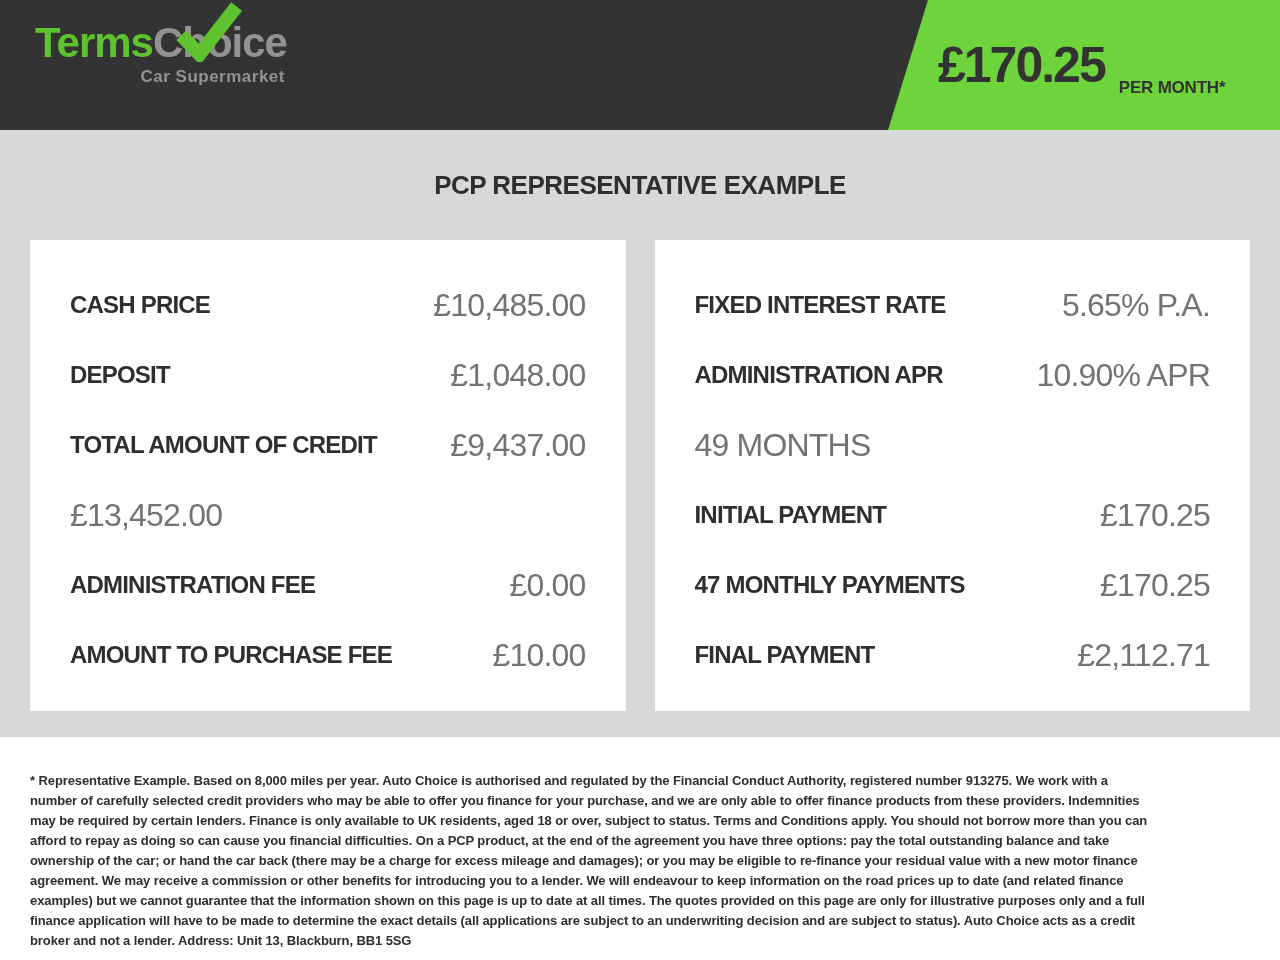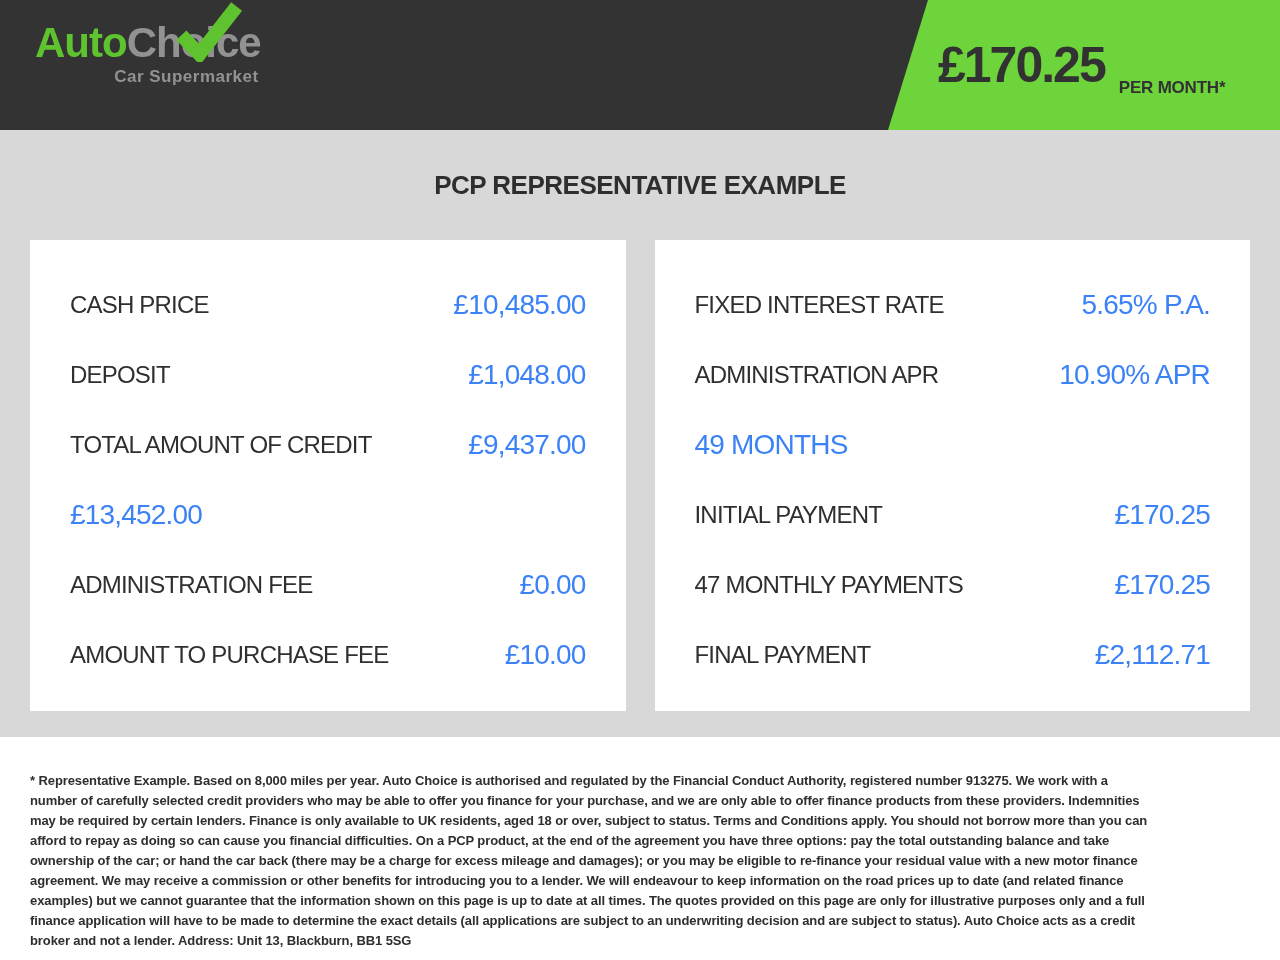--- a/index.html
+++ b/index.html
@@ -20,36 +20,36 @@
     display: flex; align-items: center; padding-left: 50px; }
   .price-amount { font-size: 50px; font-weight: bold; color: #323232; letter-spacing: -2px; }
   .price-period { font-size: 17px; font-weight: bold; color: #323232; margin-left: 14px; position: relative; top: 23px; letter-spacing: -0.2px; }
 
   
   .content { width: 100%; height: 607px; background: #d8d8d8; padding: 40px 30px 0 30px; }
   .page-title { font-size: 26px; font-weight: bold; color: #2e2e2e; letter-spacing: -0.5px; line-height: 30px; text-align: center; }
   .cards { display: flex; gap: 29px; margin-top: 40px; }
   .card { width: 596px; height: 471px; background: #ffffff; padding: 30px 40px 21px 40px; }
   .row { height: 70px; display: flex; justify-content: space-between; align-items: center; }
-  .row-label { font-size: 24px; font-weight: normal; color: #2f2f2f; letter-spacing: -0.8px; }
-  .row-value { font-size: 28px; font-weight: normal; color: #3b82f6; letter-spacing: -0.8px; }
+  .row-label { font-size: 24px; font-weight: bold; color: #2f2f2f; letter-spacing: -0.8px; }
+  .row-value { font-size: 32px; font-weight: normal; color: #737373; letter-spacing: -0.8px; }
 
   
   .smallprint { width: 100%; height: 223px; background: #ffffff; padding: 34px 30px 0 30px; }
   .smallprint p { width: 1125px; font-size: 13px; font-weight: bold; line-height: 20px; color: #2e2e2e; letter-spacing: -0.1px; }
 </style>
 </head>
 <body>
 
 <div class="page">
 
   <header class="topbar">
     <div class="logo">
       <div class="logo-main">
-        <span class="logo-auto">Auto</span><span class="logo-choice">Choice</span>
+        <span class="logo-auto">Terms</span><span class="logo-choice">Choice</span>
         <svg class="logo-check" viewBox="0 0 64 56" aria-hidden="true">
           <path d="M6 31 L23 49 L58 4" fill="none" stroke="#5ec32f" stroke-width="13" stroke-linecap="butt" stroke-linejoin="miter"></path>
         </svg>
       </div>
       <div class="logo-tag">Car Supermarket</div>
     </div>
     <div class="price-banner">
       <span class="price-amount">£170.25</span>
       <span class="price-period">PER MONTH*</span>
     </div>

